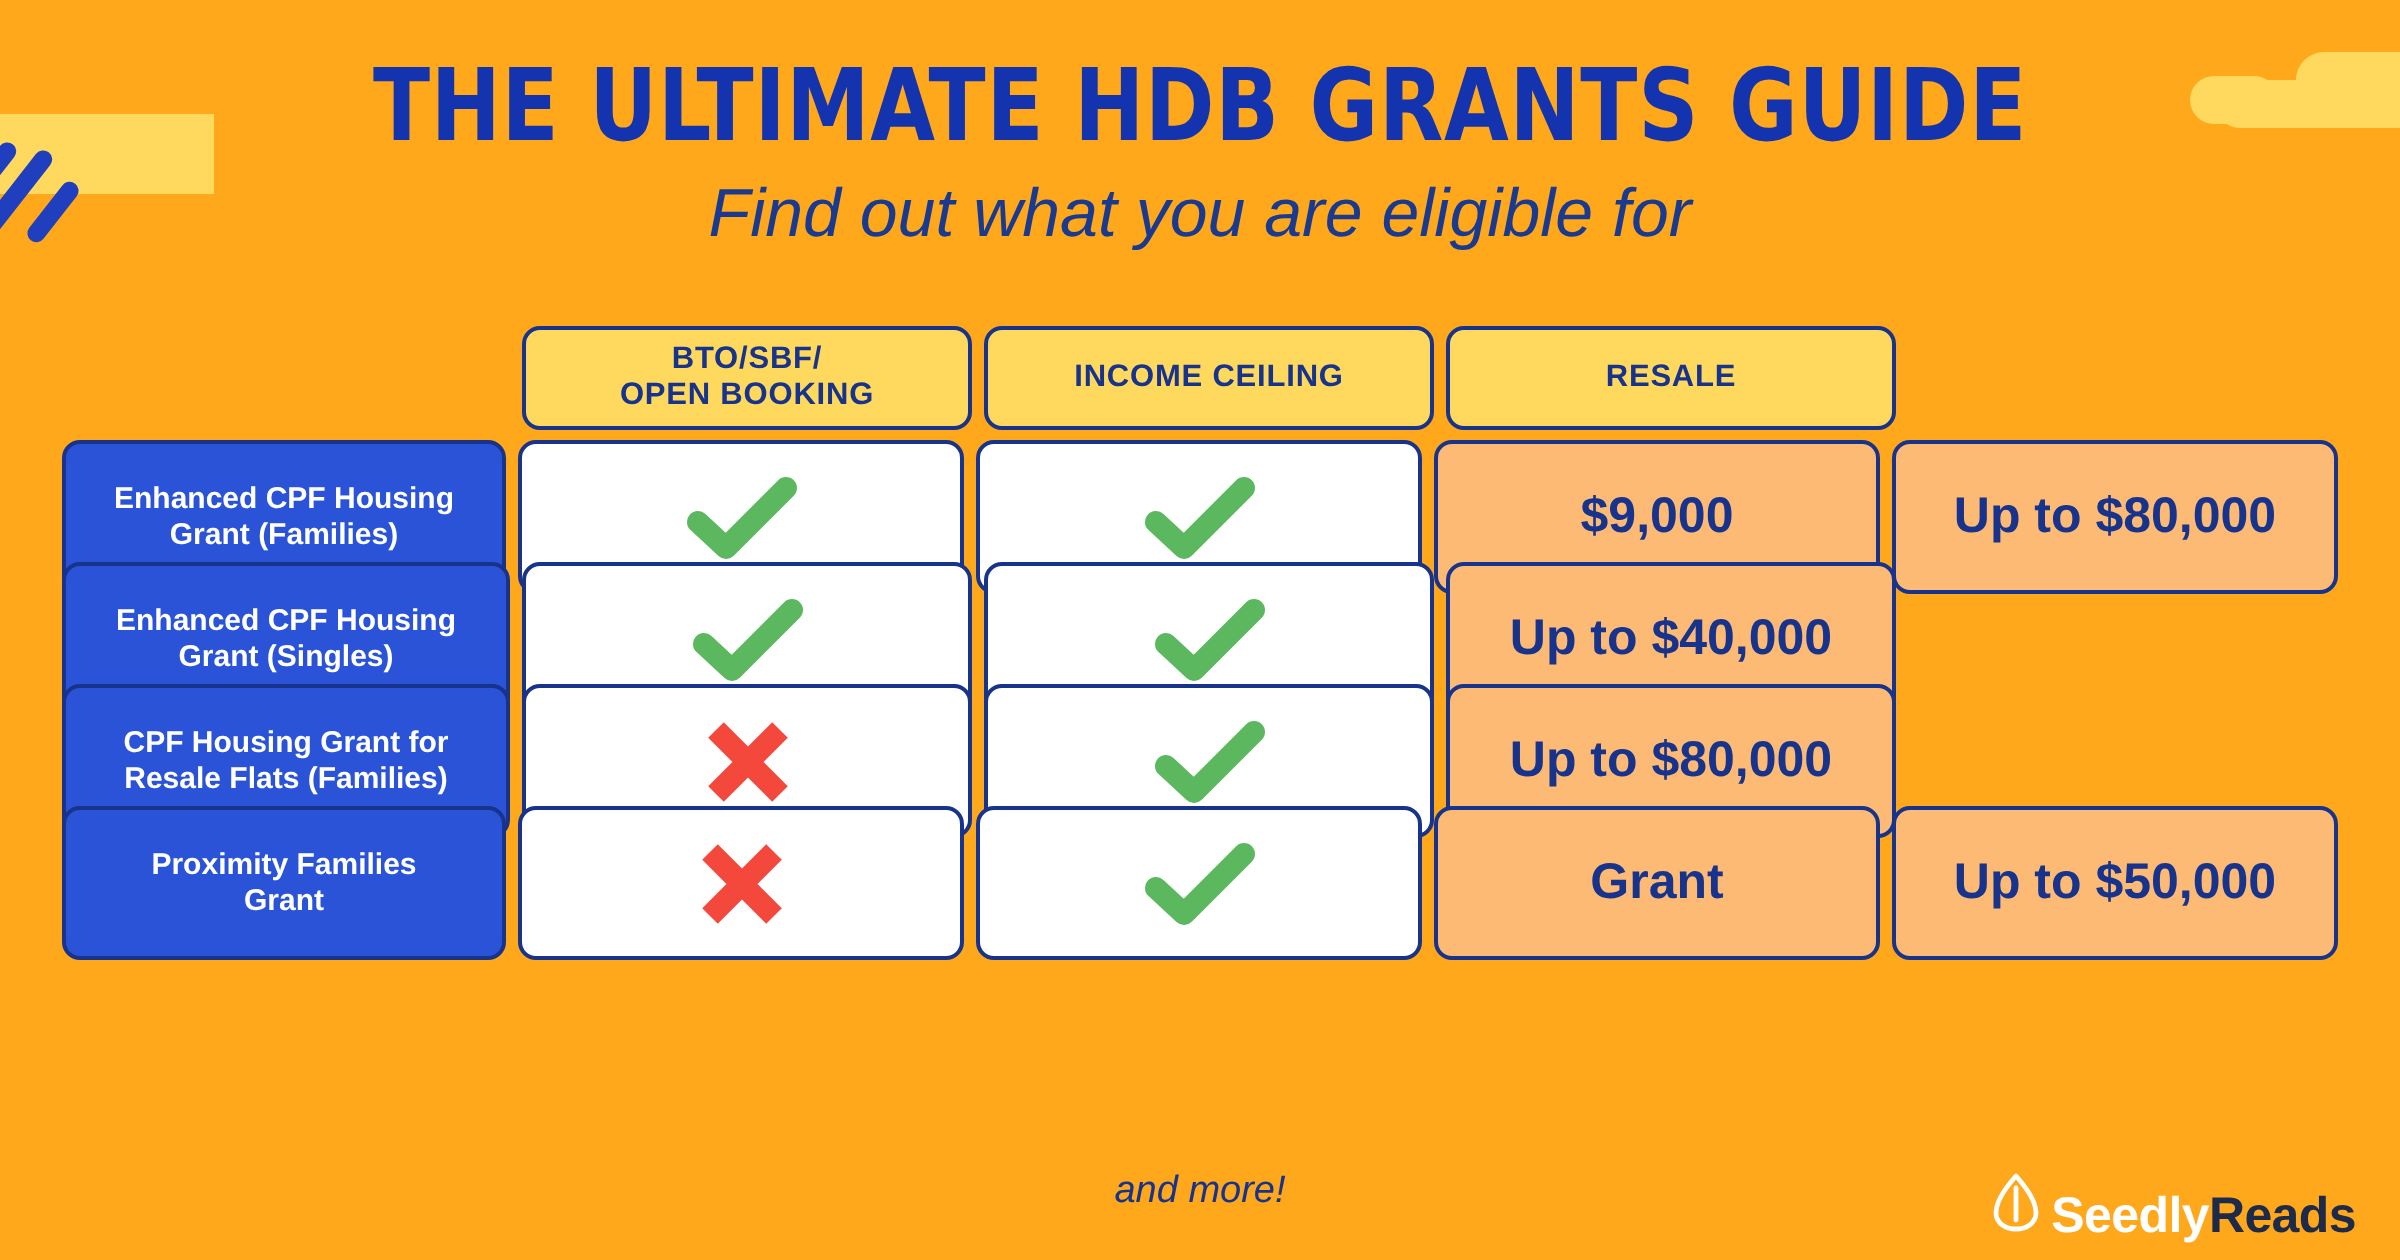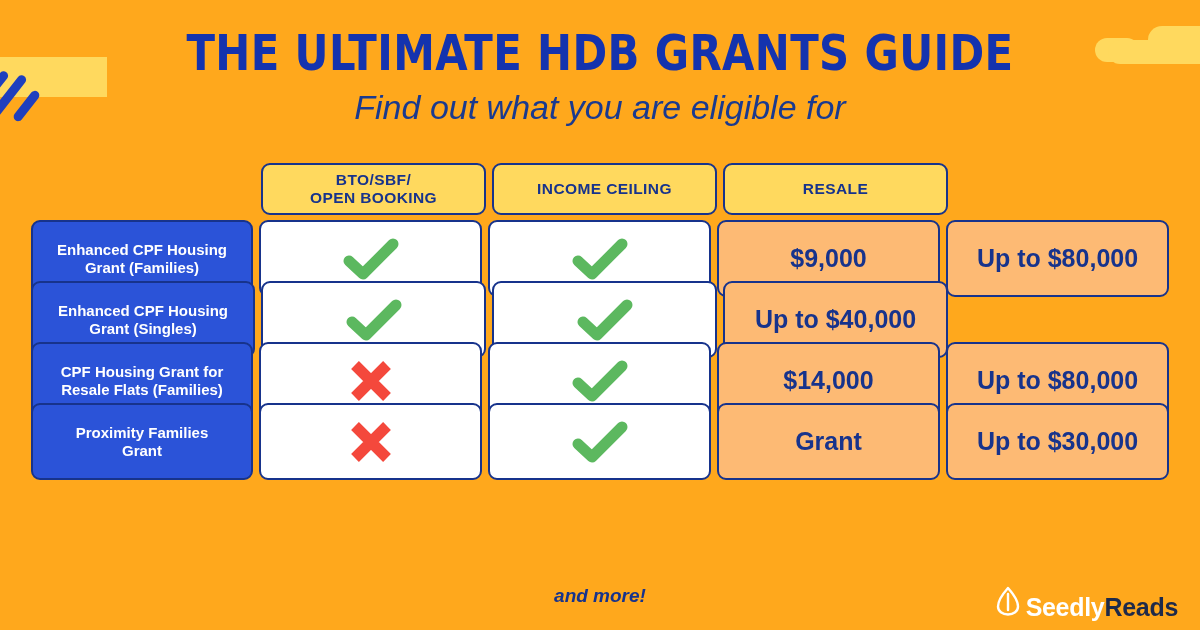--- a/index.html
+++ b/index.html
@@ -111,21 +111,21 @@
     border:2.5px solid #17338C;
     border-radius:9px;
     display:flex;align-items:center;justify-content:center;
     box-sizing:border-box;
   }
   .mark svg{display:block;}
 
   
   .footer-note{
     position:absolute;left:0;top:585px;width:1200px;text-align:center;
-    font-size:19px;font-style:italic;font-weight:700;color:#17338C;
+    font-size:19px;font-style:italic;font-weight:400;color:#17338C;
   }
   .logo{
     position:absolute;right:22px;top:586px;
     display:flex;align-items:flex-end;column-gap:5px;
   }
   .logo-mark{display:block;}
   .logo-text{
     font-size:25px;font-weight:700;letter-spacing:-0.3px;line-height:1;
   }
   .logo-text .t1{color:#FFFFFF;}
@@ -252,23 +252,20 @@
       </div>
       <div class="cell c-resale">
         <div class="mark-box">
           <span class="mark">
             <svg width="56" height="44" viewBox="0 0 56 44">
                 <path d="M6 24 L20 37 L50 7" fill="none" stroke="#5CB85F" stroke-width="11" stroke-linecap="round" stroke-linejoin="round"></path>
               </svg>
           </span>
         </div>
       </div>
-      <div class="cell c-income">
-        <div class="val-box">$14,000</div>
-      </div>
       <div class="cell c-grant">
         <div class="val-box">Up to $80,000</div>
       </div>
     </div>
 
     <div class="row drow">
       <div class="cell c-label">
         <div class="label-box">
           <span>
             <span>Proximity Families</span><br>
@@ -291,21 +288,21 @@
             <svg width="56" height="44" viewBox="0 0 56 44">
                 <path d="M6 24 L20 37 L50 7" fill="none" stroke="#5CB85F" stroke-width="11" stroke-linecap="round" stroke-linejoin="round"></path>
               </svg>
           </span>
         </div>
       </div>
       <div class="cell c-income">
         <div class="val-box">Grant</div>
       </div>
       <div class="cell c-grant">
-        <div class="val-box">Up to $30,000</div>
+        <div class="val-box">Up to $50,000</div>
       </div>
     </div>
 
   </div>
 
   <div class="footer-note">and more!</div>
 
   <div class="logo">
     <span class="logo-mark">
       <svg width="26" height="30" viewBox="0 0 26 30">

